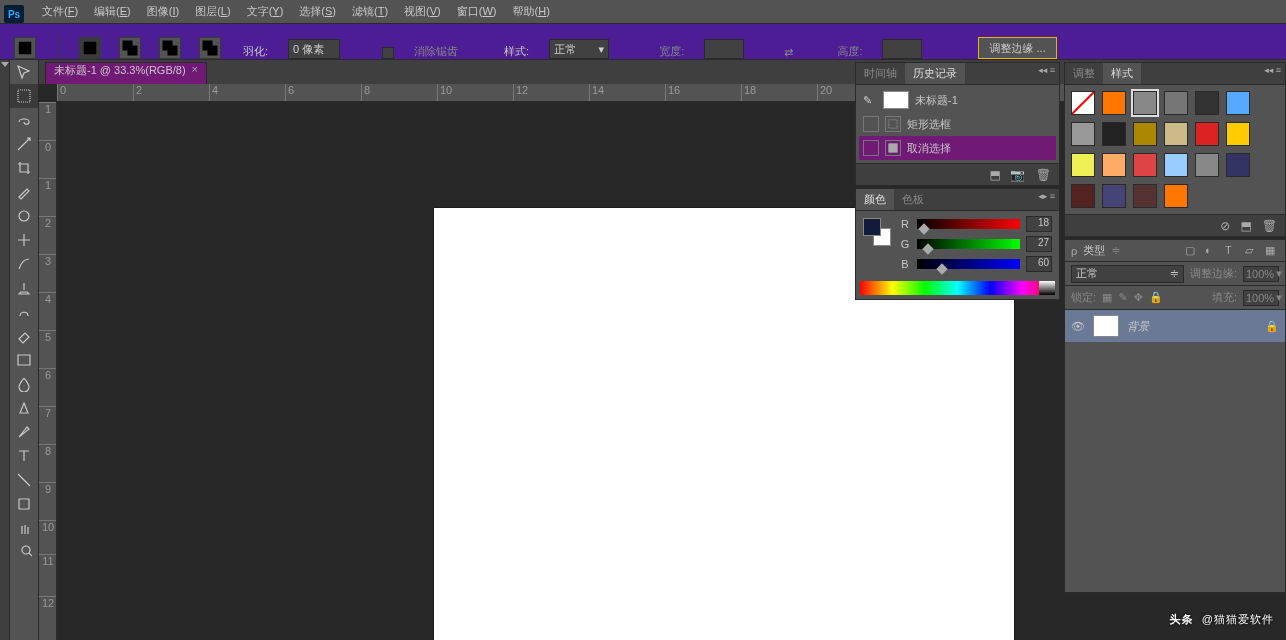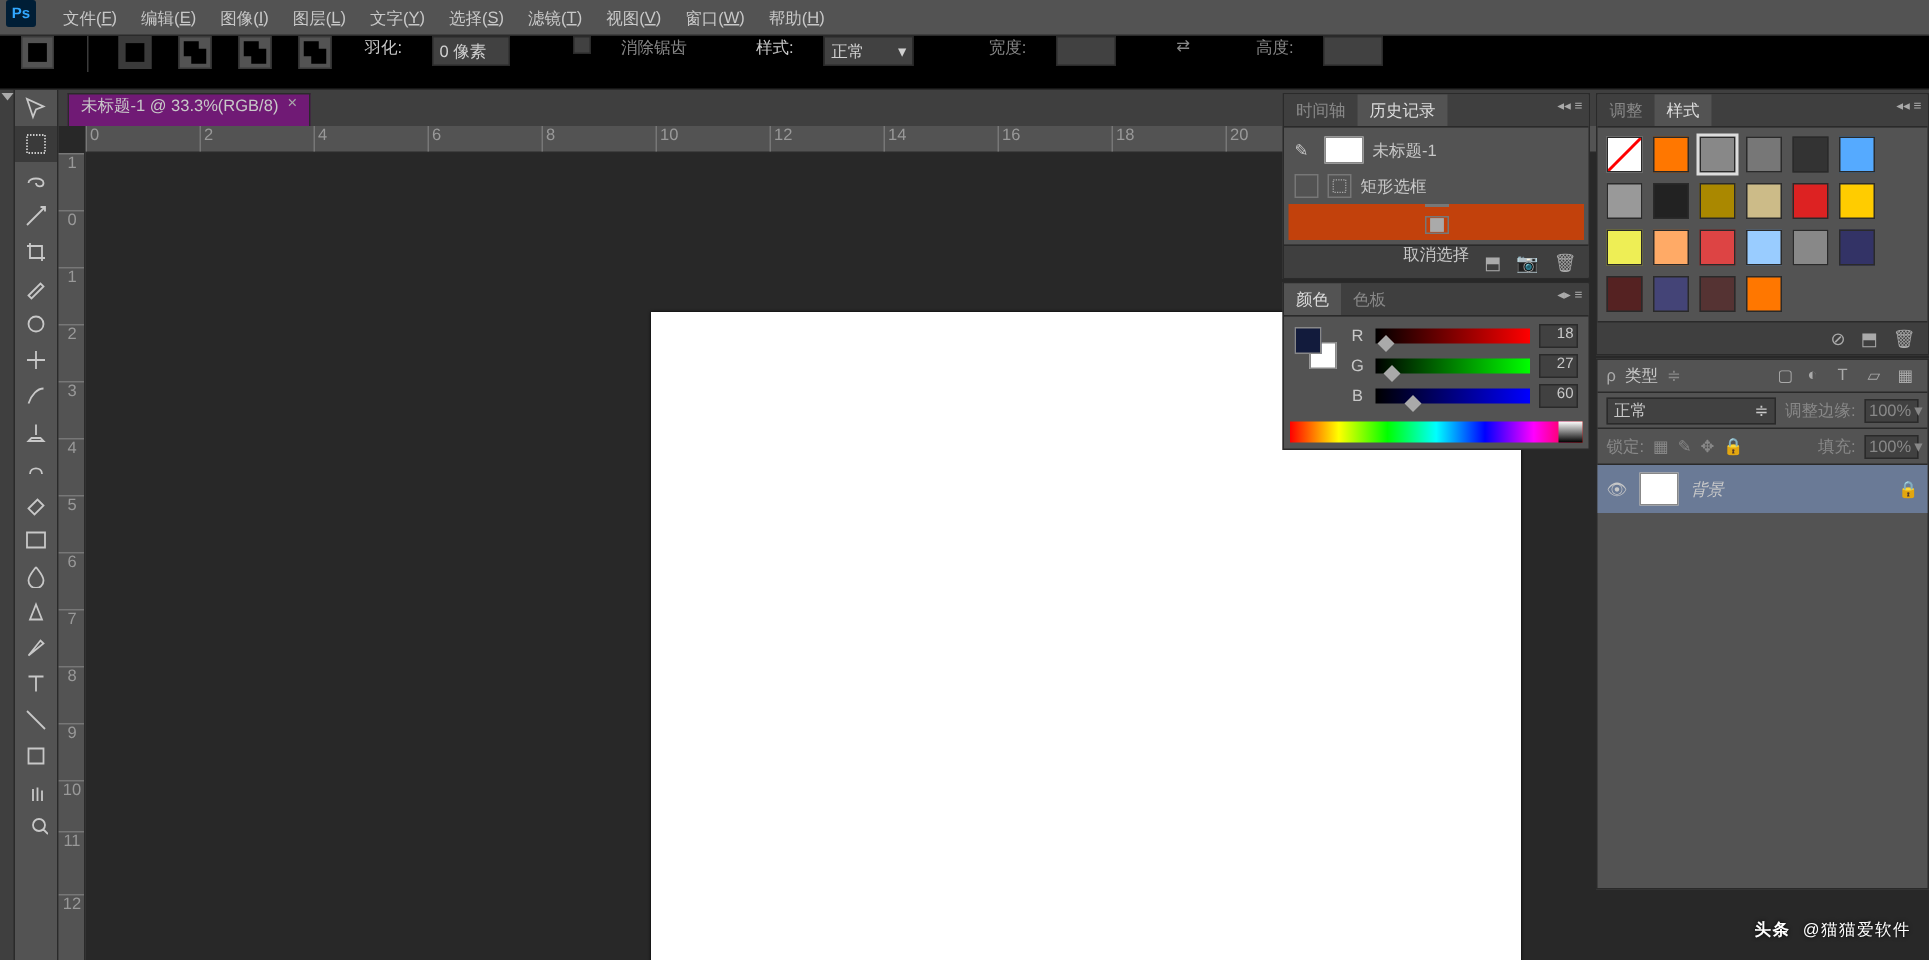--- a/index.html
+++ b/index.html
@@ -1,21 +1,21 @@
 <!DOCTYPE html>
 <html><head>
 <meta charset="utf-8">
 <style>
 * { margin:0; padding:0; box-sizing:border-box; font-family:"Microsoft YaHei",Arial,sans-serif; font-size:11px; }
 body { background:#535353; color:#c8c8c8; width:1286px; height:640px; overflow:hidden; position:relative; }
-.menubar { height:24px; background:#535353; display:flex; align-items:flex-start; padding-left:4px; border-bottom:1px solid #2a2a2a; }
+.menubar { height:24px; background:#535353; display:flex; align-items:flex-end; padding-left:4px; border-bottom:1px solid #2a2a2a; }
 .ps-logo { width:20px; height:18px; background:#001e36; border-radius:2px; display:flex; align-items:center; justify-content:center; color:#31a8ff; font-weight:bold; font-size:10px; margin-right:10px; }
 .menu-item { padding:0 8px; height:24px; display:flex; align-items:center; cursor:pointer; }
 .ukey { text-decoration:underline; }
-.optbar { height:36px; background:#000000; display:flex; align-items:flex-start; padding-left:14px; border-bottom:1px solid #2a2a2a; gap:16px; }
+.optbar { height:36px; background:#4c1d95; display:flex; align-items:flex-end; padding-left:14px; border-bottom:1px solid #2a2a2a; gap:16px; }
 .opt-icon { width:22px; height:22px; border:1px solid #3a3a3a; display:flex; align-items:center; justify-content:center; background:#535353; margin-right:2px; }
 .opt-sep { width:1px; height:24px; background:#3a3a3a; margin:0 4px; }
 .opt-label { margin:0 4px; }
 .opt-input { background:#414141; border:1px solid #2a2a2a; color:#d0d0d0; height:20px; width:52px; padding:0 4px; }
 .opt-select { background:#414141; border:1px solid #2a2a2a; color:#d0d0d0; height:20px; width:60px; padding:0 4px; display:flex; align-items:center; justify-content:space-between; }
 .opt-btn { background:#535353; border:1px solid #eab308; color:#c8c8c8; height:22px; padding:0 10px; display:flex; align-items:center;margin-top:46px; }
 .cbx { width:12px; height:12px; border:1px solid #2a2a2a; background:#414141; margin-right:4px; }
 .main { display:flex; height:calc(100% - 60px); }
 .tool-strip { width:10px; background:#3f3f3f; border-right:1px solid #2a2a2a; display:flex; align-items:flex-start; justify-content:center; padding-top:2px; }
 .dtri { width:0; height:0; border-left:4px solid transparent; border-right:4px solid transparent; border-top:5px solid #aaa; }
@@ -35,21 +35,21 @@
 .rpan-area { position:absolute; top:62px; right:0; display:flex; }
 .rpan-col1 { width:205px; }
 .rpan-col2 { width:222px; margin-left:4px; }
 .panel { background:#535353; border:1px solid #2a2a2a; margin-bottom:2px; }
 .panel-tabs { height:22px; background:#3f3f3f; display:flex; align-items:flex-end; border-bottom:1px solid #2a2a2a; }
 .ptab { padding:3px 8px; background:#3f3f3f; color:#888; cursor:pointer; font-size:11px; }
 .ptab.active { background:#535353; color:#ddd; }
 .panel-ctrl { position:absolute; right:4px; top:2px; color:#aaa; font-size:9px; }
 .pbody { padding:3px; }
 .hist-row { display:flex; align-items:center; height:24px; padding:0 4px; gap:6px; }
-.hist-row.sel { background:#c2410c;flex-direction:column; }
+.hist-row.sel { background:#701a75; }
 .hist-ico { width:16px; height:16px; border:1px solid #777; display:flex; align-items:center; justify-content:center; }
 .hist-ico.doc { background:#ddd; }
 .hist-thumb { width:26px; height:18px; background:#fff; border:1px solid #888; }
 .panel-foot { height:22px; background:#3f3f3f; border-top:1px solid #2a2a2a; display:flex; align-items:center; justify-content:flex-end; gap:10px; padding:0 8px; }
 .panel-foot span { color:#aaa; font-size:12px; }
 .swatch-wrap { position:relative; width:28px; height:28px; margin:4px; }
 .swatch-fg { position:absolute; top:0; left:0; width:18px; height:18px; background:#121b3c; border:1px solid #888; z-index:2; }
 .swatch-bg { position:absolute; bottom:0; right:0; width:18px; height:18px; background:#fff; border:1px solid #888; }
 .slider-row { display:flex; align-items:center; height:20px; gap:6px; padding:2px 4px; }
 .slider-row .lbl { width:12px; text-align:center; }

